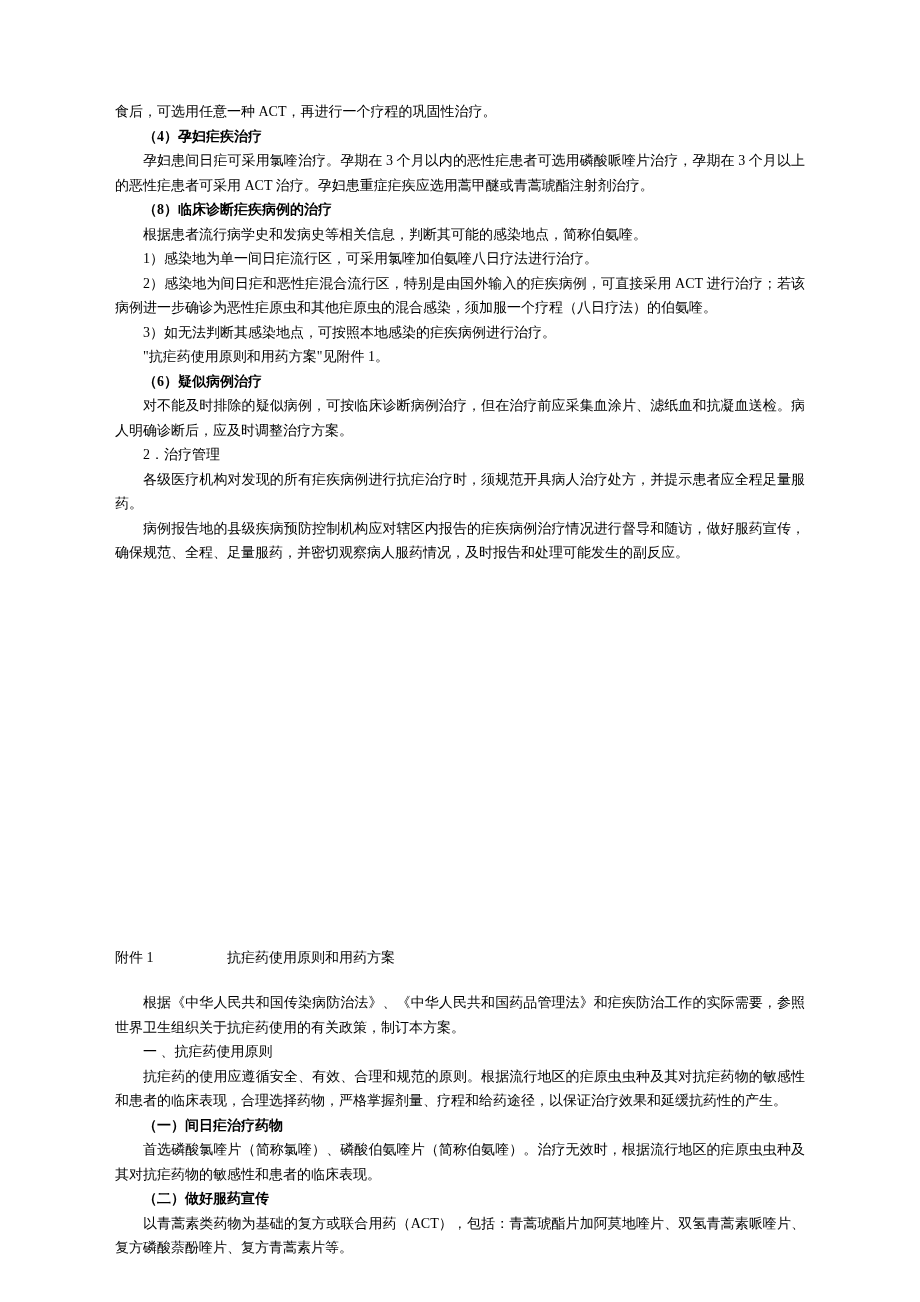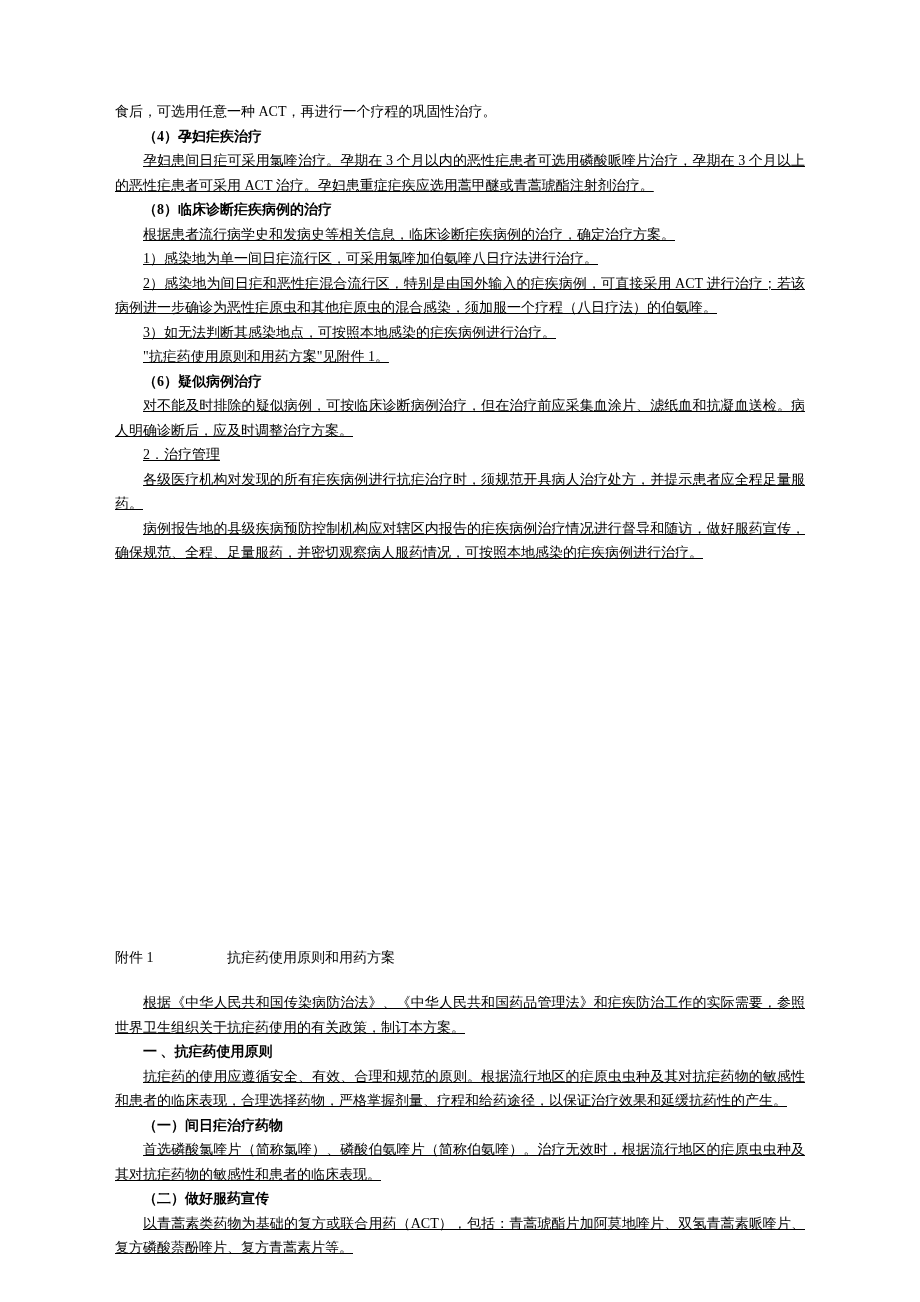--- a/index.html
+++ b/index.html
@@ -16,65 +16,64 @@
       font-size: 14px;
       line-height: 1.75;
       color: #000000;
     }
     .paragraph {
       text-align: justify;
       text-justify: inter-character;
     }
     .indent-1 {
       text-indent: 2em;
-      text-decoration: underline;
     }
     .indent-2 {
       text-indent: 2em;
       font-weight: bold;
     }
     .spacer-large {
       height: 380px;
     }
     .attachment-title {
       margin-bottom: 1.5em;
     }
     .attachment-label {
       display: inline-block;
     }
     .attachment-name {
       display: inline-block;
       margin-left: 5em;
     }
     .section-heading {
-      font-weight: bold;
+      font-weight: normal;
       text-indent: 2em;
     }
   </style>
 </head>
 <body>
 
 <div class="paragraph">食后，可选用任意一种 ACT，再进行一个疗程的巩固性治疗。</div>
 
 <div class="paragraph indent-2">（4）孕妇疟疾治疗</div>
 <div class="paragraph indent-1">孕妇患间日疟可采用氯喹治疗。孕期在 3 个月以内的恶性疟患者可选用磷酸哌喹片治疗，孕期在 3 个月以上的恶性疟患者可采用 ACT 治疗。孕妇患重症疟疾应选用蒿甲醚或青蒿琥酯注射剂治疗。</div>
 
 <div class="paragraph indent-2">（8）临床诊断疟疾病例的治疗</div>
-<div class="paragraph indent-1">根据患者流行病学史和发病史等相关信息，临床诊断疟疾病例的治疗，确定治疗方案。</div>
+<div class="paragraph indent-1">根据患者流行病学史和发病史等相关信息，判断其可能的感染地点，简称伯氨喹。</div>
 <div class="paragraph indent-1">1）感染地为单一间日疟流行区，可采用氯喹加伯氨喹八日疗法进行治疗。</div>
 <div class="paragraph indent-1">2）感染地为间日疟和恶性疟混合流行区，特别是由国外输入的疟疾病例，可直接采用 ACT 进行治疗；若该病例进一步确诊为恶性疟原虫和其他疟原虫的混合感染，须加服一个疗程（八日疗法）的伯氨喹。</div>
 <div class="paragraph indent-1">3）如无法判断其感染地点，可按照本地感染的疟疾病例进行治疗。</div>
 <div class="paragraph indent-1">"抗疟药使用原则和用药方案"见附件 1。</div>
 
 <div class="paragraph indent-2">（6）疑似病例治疗</div>
 <div class="paragraph indent-1">对不能及时排除的疑似病例，可按临床诊断病例治疗，但在治疗前应采集血涂片、滤纸血和抗凝血送检。病人明确诊断后，应及时调整治疗方案。</div>
 
 <div class="paragraph indent-1">2．治疗管理</div>
 <div class="paragraph indent-1">各级医疗机构对发现的所有疟疾病例进行抗疟治疗时，须规范开具病人治疗处方，并提示患者应全程足量服药。</div>
-<div class="paragraph indent-1">病例报告地的县级疾病预防控制机构应对辖区内报告的疟疾病例治疗情况进行督导和随访，做好服药宣传，确保规范、全程、足量服药，并密切观察病人服药情况，可按照本地感染的疟疾病例进行治疗。</div>
+<div class="paragraph indent-1">病例报告地的县级疾病预防控制机构应对辖区内报告的疟疾病例治疗情况进行督导和随访，做好服药宣传，确保规范、全程、足量服药，并密切观察病人服药情况，及时报告和处理可能发生的副反应。</div>
 
 <div class="spacer-large"></div>
 
 <div class="attachment-title">
   <span class="attachment-label">附件 1</span>
   <span class="attachment-name">抗疟药使用原则和用药方案</span>
 </div>
 
 <div class="paragraph indent-1">根据《中华人民共和国传染病防治法》、《中华人民共和国药品管理法》和疟疾防治工作的实际需要，参照世界卫生组织关于抗疟药使用的有关政策，制订本方案。</div>
 

